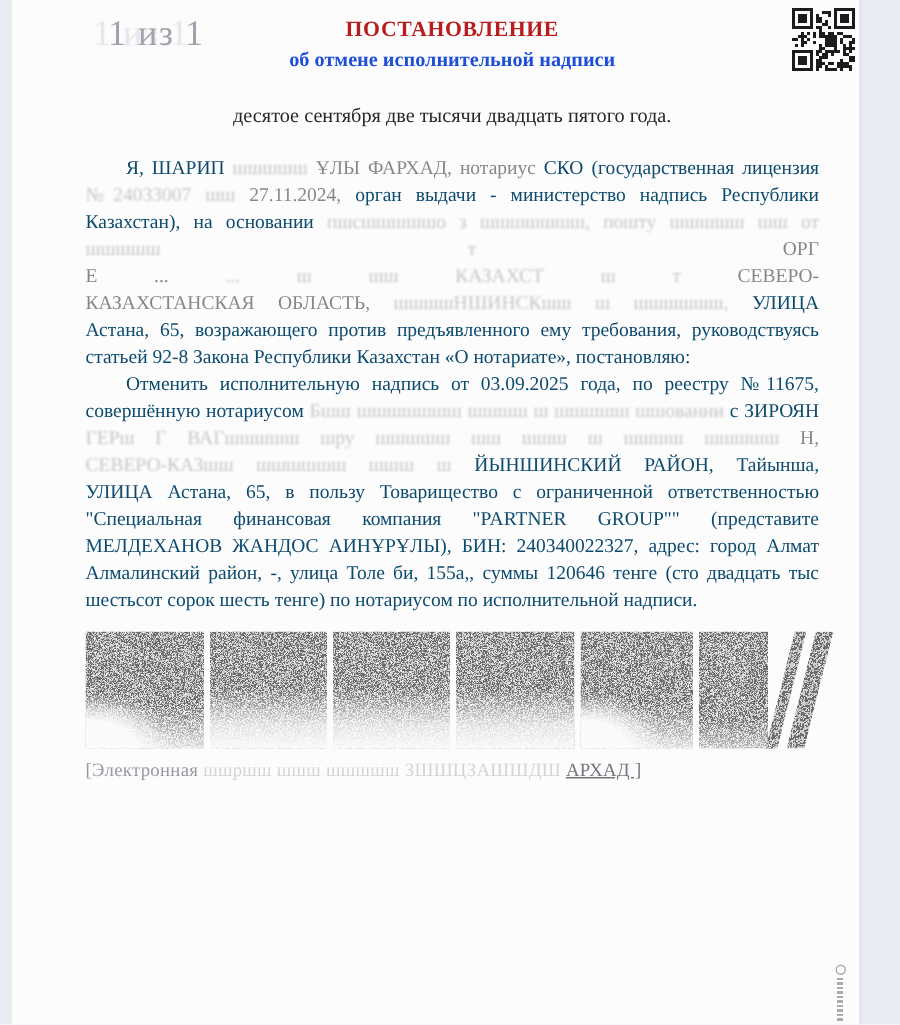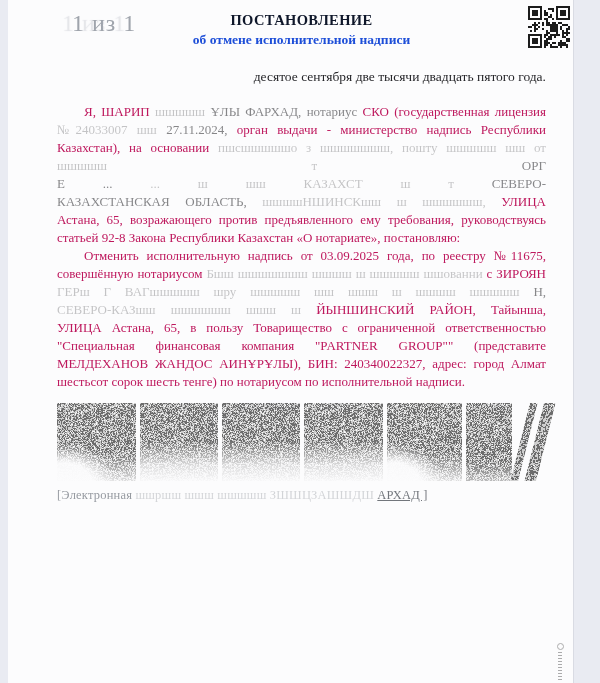--- a/index.html
+++ b/index.html
@@ -14,28 +14,28 @@
   }
   .indicator{
     position:absolute;left:48px;top:10px;
     font-family:Liberation Serif, serif;
     font-size:24px;color:#9fa4ac;letter-spacing:1px;
     text-shadow:-10px 0 1px rgba(165,170,178,.28);
     margin-left:16px;
   }
   .qr{position:absolute;left:520px;top:5px;width:42px;height:43px;shape-rendering:crispEdges;}
   .content{position:absolute;left:49px;top:12px;width:489px;}
-  .title{text-align:center;font-weight:bold;font-size:14.5px;color:#0f172a;letter-spacing:.4px;}
+  .title{text-align:center;font-weight:bold;font-size:14.5px;color:#b91c1c;letter-spacing:.4px;}
   .subtitle{text-align:center;font-weight:bold;font-size:13.5px;color:#1d4ed8;margin-top:3px;}
-  .dateline{text-align:right;font-size:13.5px;color:#26262a;margin-top:21px;}
+  .dateline{text-align:center;font-size:13.5px;color:#26262a;margin-top:21px;}
   .body{margin-top:18px;font-size:13px;line-height:18px;color:#26262a;}
   .line{text-align:justify;text-align-last:justify;}
   .line.last{text-align-last:left;}
   .line.ind{text-indent:27px;}
-  .sg.n{color:#be185d;}
+  .sg.n{color:#0c4a6e;}
   .sg.f{opacity:.55;}
   .sg.r{opacity:.26;filter:blur(.6px);text-align:right;}
   .stamps{margin-top:12px;display:flex;gap:4px;height:78px;align-items:stretch;}
   .stamp{position:relative;overflow:hidden;height:78px;}
   .stamp svg{display:block;width:100%;height:100%;}
   .stamp::after{content:"";position:absolute;inset:0;pointer-events:none;}
   .w1{width:79px}.w2{width:78px}.w3{width:78px}.w4{width:79px}.w5{width:75px}.w6{width:46px}
   .fadeB::after{background:linear-gradient(to bottom,transparent 48%,rgba(252,252,253,.78) 80%,rgba(252,252,253,.97) 100%);}
   .fadeBL::after{background:
     radial-gradient(ellipse 95% 75% at 8% 105%, rgba(252,252,253,.96) 0 38%, transparent 72%),
@@ -231,20 +231,21 @@
         <div class="line"><span class="sg f">КАЗАХСТАНСКАЯ ОБЛАСТЬ,</span> <span class="sg r">шшшшНШИНСКшш</span> <span class="sg r">ш шшшшшш,</span> <span class="sg n">УЛИЦА</span></div>
         <div class="line"><span class="sg n">Астана, 65, возражающего против предъявленного ему требования, руководствуясь</span></div>
         <div class="line last"><span class="sg n">статьей 92-8 Закона Республики Казахстан «О нотариате», постановляю:</span></div>
         <div class="line ind"><span class="sg n">Отменить исполнительную надпись от 03.09.2025 года, по реестру №11675,</span></div>
         <div class="line"><span class="sg n">совершённую нотариусом</span> <span class="sg r">Бшш шшшшшшш шшшш</span> <span class="sg r">ш шшшшш</span> <span class="sg r">шшованни</span> <span class="sg n">с ЗИРОЯН</span></div>
         <div class="line"><span class="sg r">ГЕРш Г ВАГшшшшш</span> <span class="sg r">шру шшшшш</span> <span class="sg r">шш шшш</span> <span class="sg r">ш шшшш</span> <span class="sg r">шшшшш</span> <span class="sg f">Н,</span></div>
         <div class="line"><span class="sg r">СЕВЕРО-КАЗшш шшшшшш</span> <span class="sg r">шшш</span> <span class="sg r">ш</span> <span class="sg n">ЙЫНШИНСКИЙ РАЙОН, Тайынша,</span></div>
         <div class="line"><span class="sg n">УЛИЦА Астана, 65, в пользу Товарищество с ограниченной ответственностью</span></div>
         <div class="line"><span class="sg n">"Специальная финансовая компания "PARTNER GROUP"" (представите</span></div>
         <div class="line"><span class="sg n">МЕЛДЕХАНОВ ЖАНДОС АИНҰРҰЛЫ), БИН: 240340022327, адрес: город Алмат</span></div>
+        <div class="line"><span class="sg n">Алмалинский район, -, улица Толе би, 155а,, суммы 120646 тенге (сто двадцать тыс</span></div>
         <div class="line last"><span class="sg n">шестьсот сорок шесть  тенге) по нотариусом по исполнительной надписи.</span></div>
       </div>
 
     <div class="stamps">
       <div class="stamp w1 fadeBL">
         <svg viewBox="0 0 80 78" preserveAspectRatio="none">
             <rect width="80" height="78" filter="url(#noiseF)"></rect>
           </svg>
       </div>
       <div class="stamp w2 fadeB">

